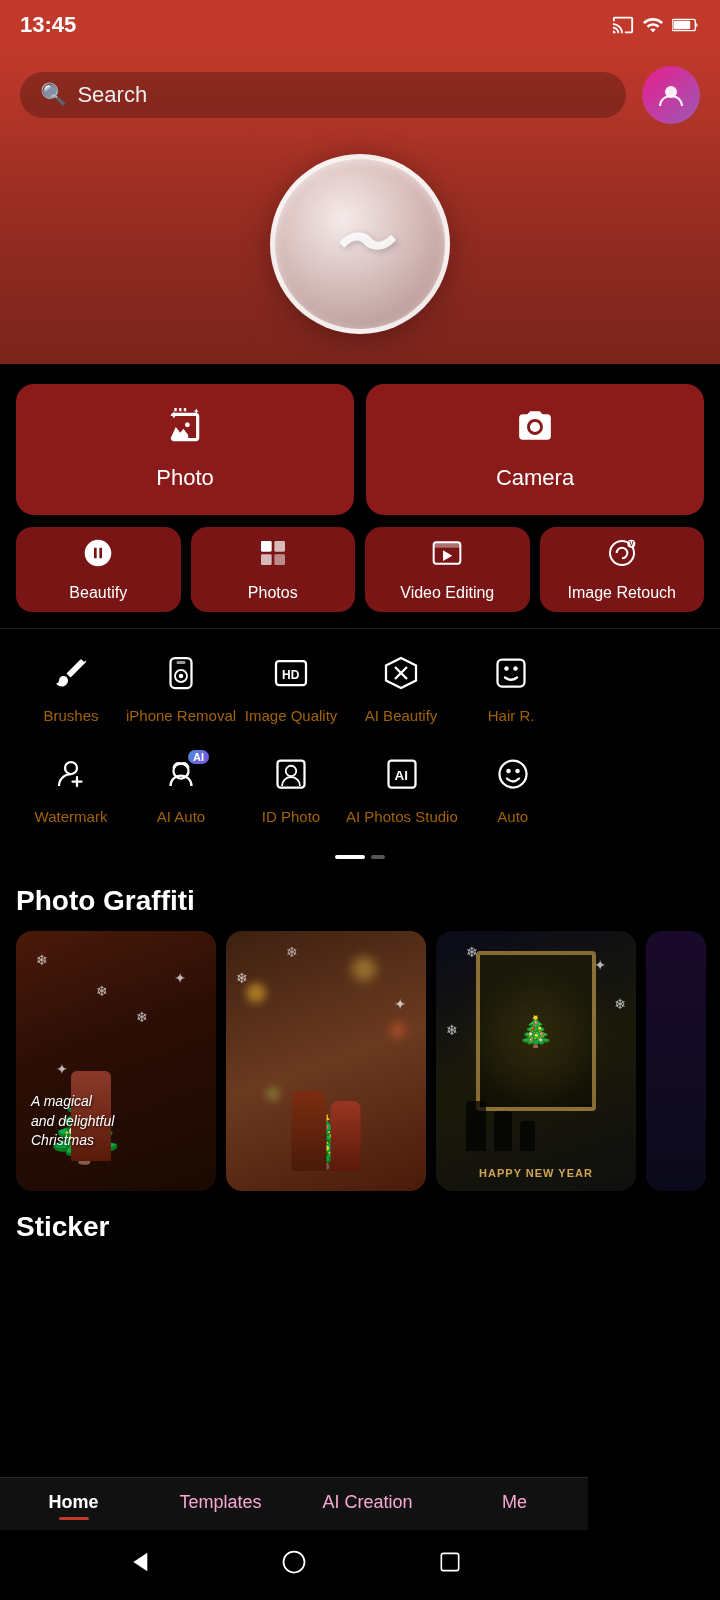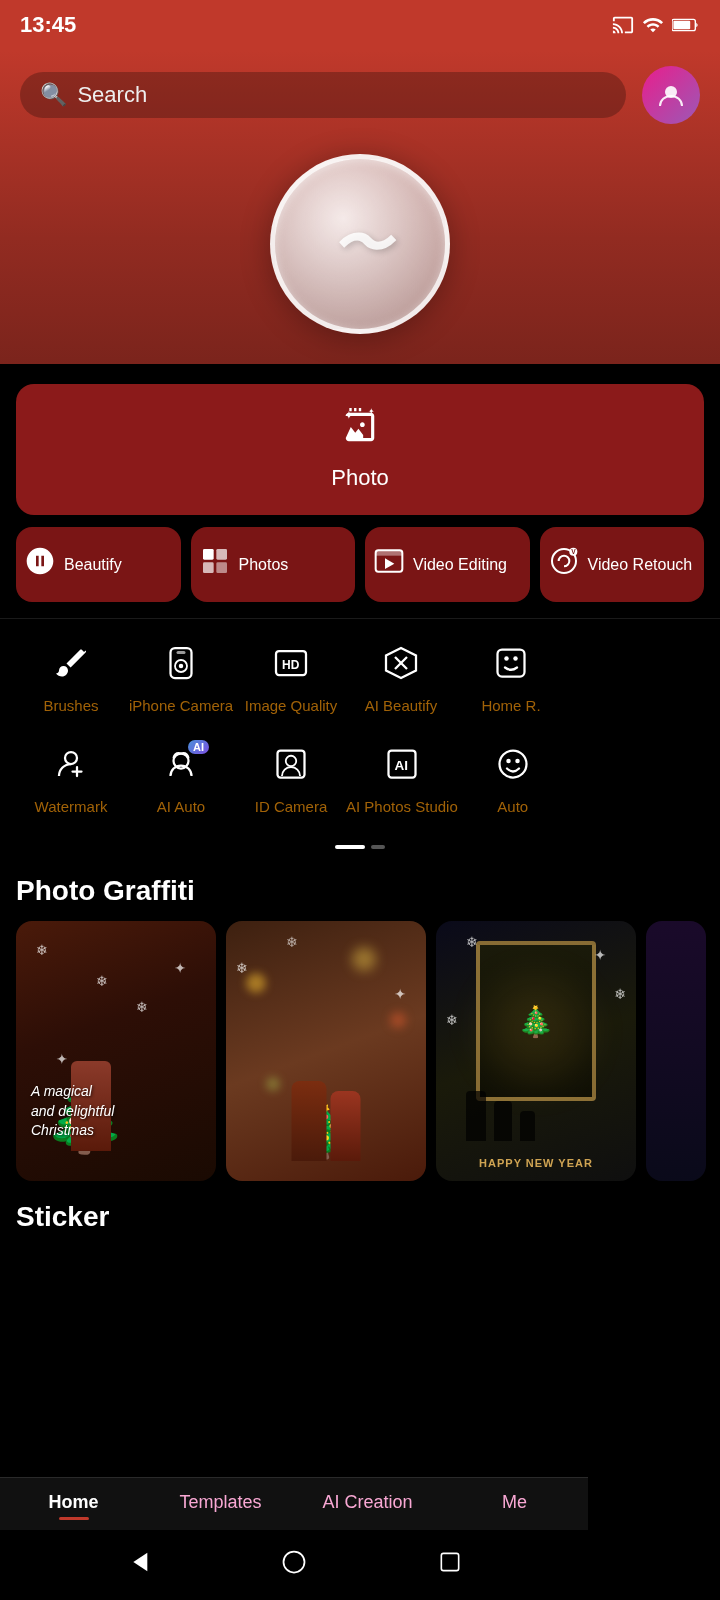--- a/index.html
+++ b/index.html
@@ -141,23 +141,23 @@
     
     .secondary-buttons {
       display: flex;
       gap: 10px;
       padding: 0 16px 16px 16px;
     }
     .sec-btn {
       flex: 1;
       background: #7a1515;
       border-radius: 16px;
-      padding: 18px 8px;
-      display: flex;
-      flex-direction: row;
+      padding: 10px 8px;
+      display: flex;
+      flex-direction: column;
       align-items: center;
       gap: 8px;
       cursor: pointer;
     }
     .sec-btn-icon {
       font-size: 30px;
       color: #fff;
     }
     .sec-btn-label {
       font-size: 16px;
@@ -433,20 +433,29 @@
       <span class="main-btn-icon">
         <svg width="38" height="38" viewBox="0 0 24 24" fill="white">
           <path d="M19 3H5c-1.1 0-2 .9-2 2v14c0 1.1.9 2 2 2h14c1.1 0 2-.9 2-2V5c0-1.1-.9-2-2-2zm-5 14l-3-3.9-2 2.5-2.8-3.6L3 19V5h16v14h-5zm1-6.5c0 .83-.67 1.5-1.5 1.5S12 11.33 12 10.5s.67-1.5 1.5-1.5 1.5.67 1.5 1.5z"></path>
           <path d="M9 2 L9 0 M12 2 L12 0 M6 2 L6 0" stroke="white" stroke-width="1.5"></path>
 
           <text x="2" y="7" font-size="7" fill="white">✦</text>
           <text x="17" y="4" font-size="5" fill="white">✦</text>
         </svg>
       </span>
       <span class="main-btn-label">Photo</span>
+    </div>
+    <div class="main-btn">
+      <span class="main-btn-icon">
+        <svg width="38" height="38" viewBox="0 0 24 24" fill="white">
+          <path d="M12 15.2A3.2 3.2 0 1 0 12 8.8 3.2 3.2 0 0 0 12 15.2Z"></path>
+          <path d="M9 2L7.17 4H4c-1.1 0-2 .9-2 2v12c0 1.1.9 2 2 2h16c1.1 0 2-.9 2-2V6c0-1.1-.9-2-2-2h-3.17L15 2H9zm3 15c-2.76 0-5-2.24-5-5s2.24-5 5-5 5 2.24 5 5-2.24 5-5 5z"></path>
+        </svg>
+      </span>
+      <span class="main-btn-label">Camera</span>
     </div>
   </div>
 
   <div class="secondary-buttons">
     <div class="sec-btn">
       <span class="sec-btn-icon">
         <svg width="32" height="32" viewBox="0 0 24 24" fill="white">
           <path d="M12 2C6.48 2 2 6.48 2 12s4.48 10 10 10 10-4.48 10-10S17.52 2 12 2zm-1 14H9V8h2v8zm4 0h-2V8h2v8z"></path>
         </svg>
       </span>
@@ -476,21 +485,21 @@
     </div>
     <div class="sec-btn">
       <span class="sec-btn-icon">
         <svg width="32" height="32" viewBox="0 0 24 24" fill="white">
           <circle cx="12" cy="12" r="9" stroke="white" stroke-width="1.5" fill="none"></circle>
           <path d="M8 12c0-2.2 1.8-4 4-4s4 1.8 4 4-1.8 4-4 4" stroke="white" stroke-width="1.5" fill="none"></path>
           <circle cx="19" cy="5" r="3" fill="white"></circle>
           <text x="17.5" y="7" font-size="5" fill="#7a1515" font-weight="bold">V</text>
         </svg>
       </span>
-      <span class="sec-btn-label">Video
+      <span class="sec-btn-label">Image
 Retouch</span>
     </div>
   </div>
 
   <div class="tools-section">
     <div class="tools-row">
       <div class="tool-item">
         <div class="tool-icon">
           <svg width="36" height="36" viewBox="0 0 24 24" fill="white">
             <path d="M7 14c-1.66 0-3 1.34-3 3 0 1.31-1.16 2-2 2 .92 1.22 2.49 2 4 2 2.21 0 4-1.79 4-4 0-1.66-1.34-3-3-3zm13.71-9.37l-1.34-1.34c-.39-.39-1.02-.39-1.41 0L9 12.25 11.75 15l9.96-9.96c.39-.39.39-1.02 0-1.41z"></path>
@@ -500,21 +509,21 @@
       </div>
       <div class="tool-item">
         <div class="tool-icon">
           <svg width="36" height="36" viewBox="0 0 24 24" fill="white">
             <rect x="5" y="2" width="14" height="20" rx="3" stroke="white" stroke-width="1.5" fill="none"></rect>
             <circle cx="12" cy="14" r="4" stroke="white" stroke-width="1.2" fill="none"></circle>
             <circle cx="12" cy="14" r="1.5" fill="white"></circle>
             <rect x="9" y="4" width="6" height="2" rx="1" fill="white" opacity="0.6"></rect>
           </svg>
         </div>
-        <span class="tool-label">iPhone Camera</span>
+        <span class="tool-label">iPhone Removal</span>
       </div>
       <div class="tool-item">
         <div class="tool-icon">
           <svg width="36" height="36" viewBox="0 0 24 24" fill="white">
             <rect x="2" y="4" width="20" height="16" rx="2" stroke="white" stroke-width="1.5" fill="none"></rect>
             <text x="6" y="16" font-size="8" fill="white" font-weight="bold">HD</text>
           </svg>
         </div>
         <span class="tool-label">Image Quality</span>
       </div>
@@ -530,21 +539,21 @@
       </div>
       <div class="tool-item">
         <div class="tool-icon">
           <svg width="36" height="36" viewBox="0 0 24 24" fill="white">
             <rect x="3" y="3" width="18" height="18" rx="3" stroke="white" stroke-width="1.5" fill="none"></rect>
             <circle cx="9" cy="9" r="1.5" fill="white"></circle>
             <circle cx="15" cy="9" r="1.5" fill="white"></circle>
             <path d="M8 15 Q12 18 16 15" stroke="white" stroke-width="1.5" fill="none" stroke-linecap="round"></path>
           </svg>
         </div>
-        <span class="tool-label">Home R.</span>
+        <span class="tool-label">Hair R.</span>
       </div>
     </div>
 
     <div class="tools-row">
       <div class="tool-item">
         <div class="tool-icon">
           <svg width="36" height="36" viewBox="0 0 24 24" fill="white">
             <circle cx="12" cy="8" r="4" stroke="white" stroke-width="1.5" fill="none"></circle>
             <path d="M4 20c0-4.4 3.6-8 8-8" stroke="white" stroke-width="1.5" fill="none"></path>
             <line x1="16" y1="14" x2="16" y2="20" stroke="white" stroke-width="1.5" stroke-linecap="round"></line>
@@ -565,21 +574,21 @@
         <span class="tool-label">AI Auto</span>
       </div>
       <div class="tool-item">
         <div class="tool-icon">
           <svg width="36" height="36" viewBox="0 0 24 24" fill="white">
             <rect x="3" y="3" width="18" height="18" rx="2" stroke="white" stroke-width="1.5" fill="none"></rect>
             <circle cx="12" cy="10" r="3.5" stroke="white" stroke-width="1.2" fill="none"></circle>
             <path d="M6 20c0-3.3 2.7-6 6-6s6 2.7 6 6" stroke="white" stroke-width="1.2" fill="none"></path>
           </svg>
         </div>
-        <span class="tool-label">ID Camera</span>
+        <span class="tool-label">ID Photo</span>
       </div>
       <div class="tool-item">
         <div class="tool-icon">
           <svg width="36" height="36" viewBox="0 0 24 24" fill="white">
             <rect x="3" y="3" width="18" height="18" rx="2" stroke="white" stroke-width="1.5" fill="none"></rect>
             <text x="7" y="16" font-size="9" fill="white" font-weight="bold">AI</text>
           </svg>
         </div>
         <span class="tool-label">AI Photos Studio</span>
       </div>

